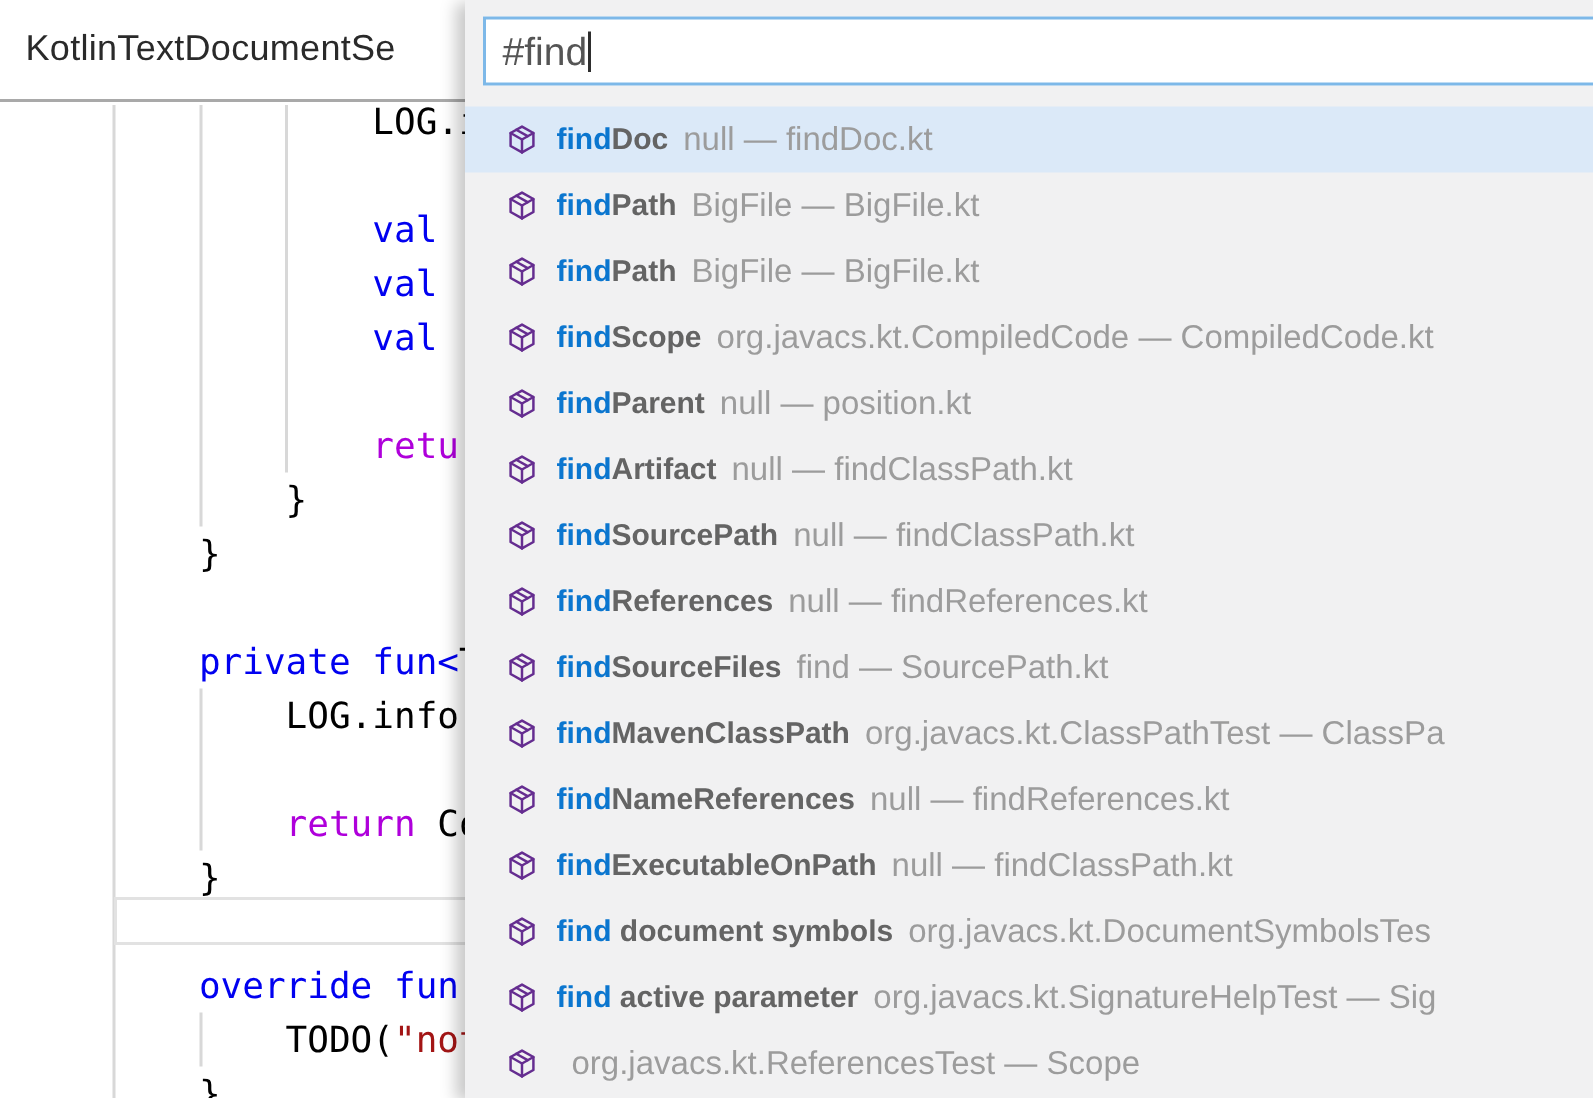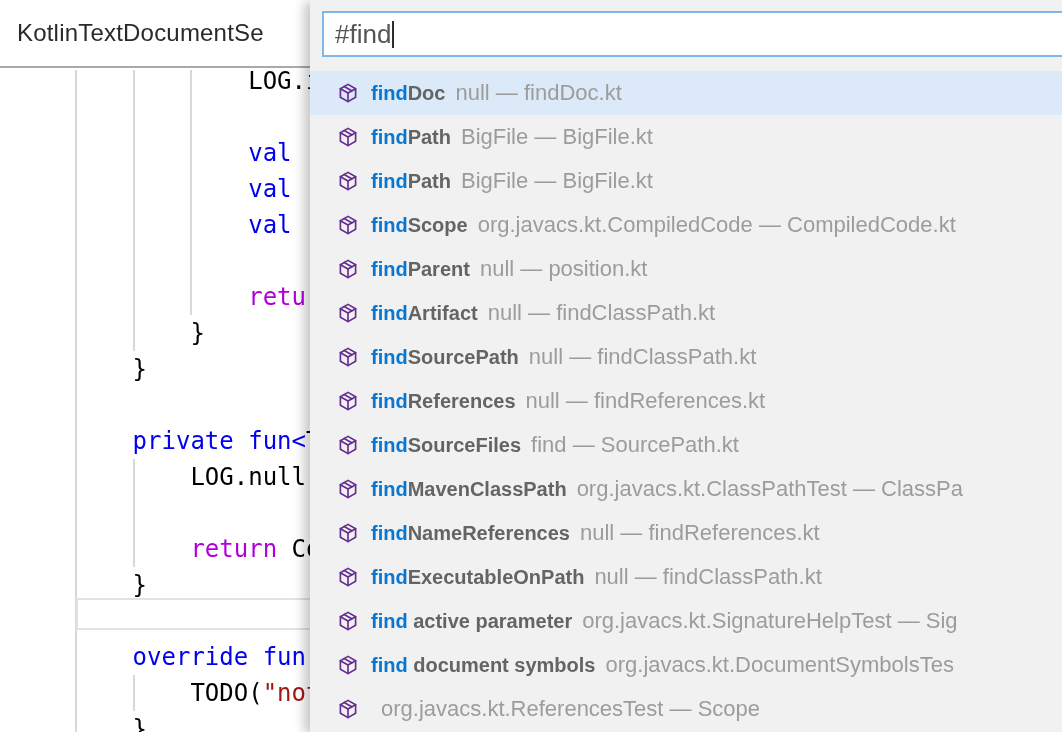--- a/index.html
+++ b/index.html
@@ -81,21 +81,21 @@
         <div class="code-line"></div>
         <div class="code-line">                <span class="c-kw">val</span></div>
         <div class="code-line">                <span class="c-kw">val</span><span class="c-plain"> (</span></div>
         <div class="code-line">                <span class="c-kw">val</span></div>
         <div class="code-line"></div>
         <div class="code-line">                <span class="c-ctrl">return</span></div>
         <div class="code-line">            <span class="c-plain">}</span></div>
         <div class="code-line">        <span class="c-plain">}</span></div>
         <div class="code-line"></div>
         <div class="code-line">        <span class="c-kw">private fun&lt;</span><span class="c-plain">T</span></div>
-        <div class="code-line">            <span class="c-plain">LOG.null</span></div>
+        <div class="code-line">            <span class="c-plain">LOG.info</span></div>
         <div class="code-line"></div>
         <div class="code-line">            <span class="c-ctrl">return</span><span class="c-plain"> Co</span></div>
         <div class="code-line">        <span class="c-plain">}</span></div>
         <div class="code-line"></div>
         <div class="code-line">        <span class="c-kw">override fun</span></div>
         <div class="code-line">            <span class="c-plain">TODO(</span><span class="c-str">"not</span></div>
         <div class="code-line">        <span class="c-plain">}</span></div>
       </div>
   </div>
 
@@ -251,42 +251,42 @@
         </div>
         <div class="row">
   <span class="icon">
     <svg viewBox="0 0 24 24" fill="none" stroke="#652d90" stroke-width="1.8" stroke-linejoin="round" stroke-linecap="round">
       <path d="M12 2.6 L20.3 7.3 V16.7 L12 21.4 L3.7 16.7 V7.3 Z"></path>
       <path d="M3.7 7.3 L12 12 L20.3 7.3"></path>
       <path d="M12 12 V21.4"></path>
       <path d="M7.8 4.9 L16.1 9.6"></path>
     </svg>
   </span>
+<span class="label"><span class="match">find</span><span> document symbols</span></span>
+          <span class="desc">org.javacs.kt.DocumentSymbolsTes</span>
+        </div>
+        <div class="row">
+  <span class="icon">
+    <svg viewBox="0 0 24 24" fill="none" stroke="#652d90" stroke-width="1.8" stroke-linejoin="round" stroke-linecap="round">
+      <path d="M12 2.6 L20.3 7.3 V16.7 L12 21.4 L3.7 16.7 V7.3 Z"></path>
+      <path d="M3.7 7.3 L12 12 L20.3 7.3"></path>
+      <path d="M12 12 V21.4"></path>
+      <path d="M7.8 4.9 L16.1 9.6"></path>
+    </svg>
+  </span>
 <span class="label"><span class="match">find</span><span> active parameter</span></span>
           <span class="desc">org.javacs.kt.SignatureHelpTest — Sig</span>
         </div>
         <div class="row">
   <span class="icon">
     <svg viewBox="0 0 24 24" fill="none" stroke="#652d90" stroke-width="1.8" stroke-linejoin="round" stroke-linecap="round">
       <path d="M12 2.6 L20.3 7.3 V16.7 L12 21.4 L3.7 16.7 V7.3 Z"></path>
       <path d="M3.7 7.3 L12 12 L20.3 7.3"></path>
       <path d="M12 12 V21.4"></path>
       <path d="M7.8 4.9 L16.1 9.6"></path>
     </svg>
   </span>
-<span class="label"><span class="match">find</span><span> document symbols</span></span>
-          <span class="desc">org.javacs.kt.DocumentSymbolsTes</span>
-        </div>
-        <div class="row">
-  <span class="icon">
-    <svg viewBox="0 0 24 24" fill="none" stroke="#652d90" stroke-width="1.8" stroke-linejoin="round" stroke-linecap="round">
-      <path d="M12 2.6 L20.3 7.3 V16.7 L12 21.4 L3.7 16.7 V7.3 Z"></path>
-      <path d="M3.7 7.3 L12 12 L20.3 7.3"></path>
-      <path d="M12 12 V21.4"></path>
-      <path d="M7.8 4.9 L16.1 9.6"></path>
-    </svg>
-  </span>
           <span class="desc">org.javacs.kt.ReferencesTest — Scope</span>
         </div>
       </div>
   </div>
 
 </div>
 
 </body></html>

